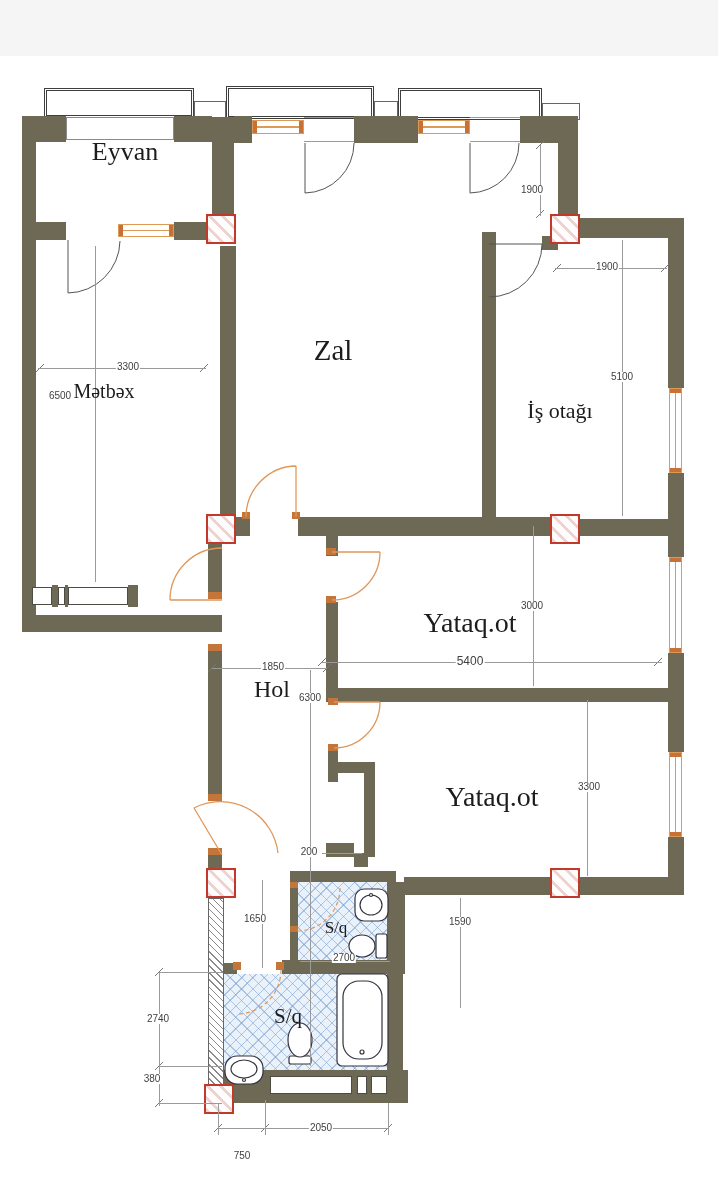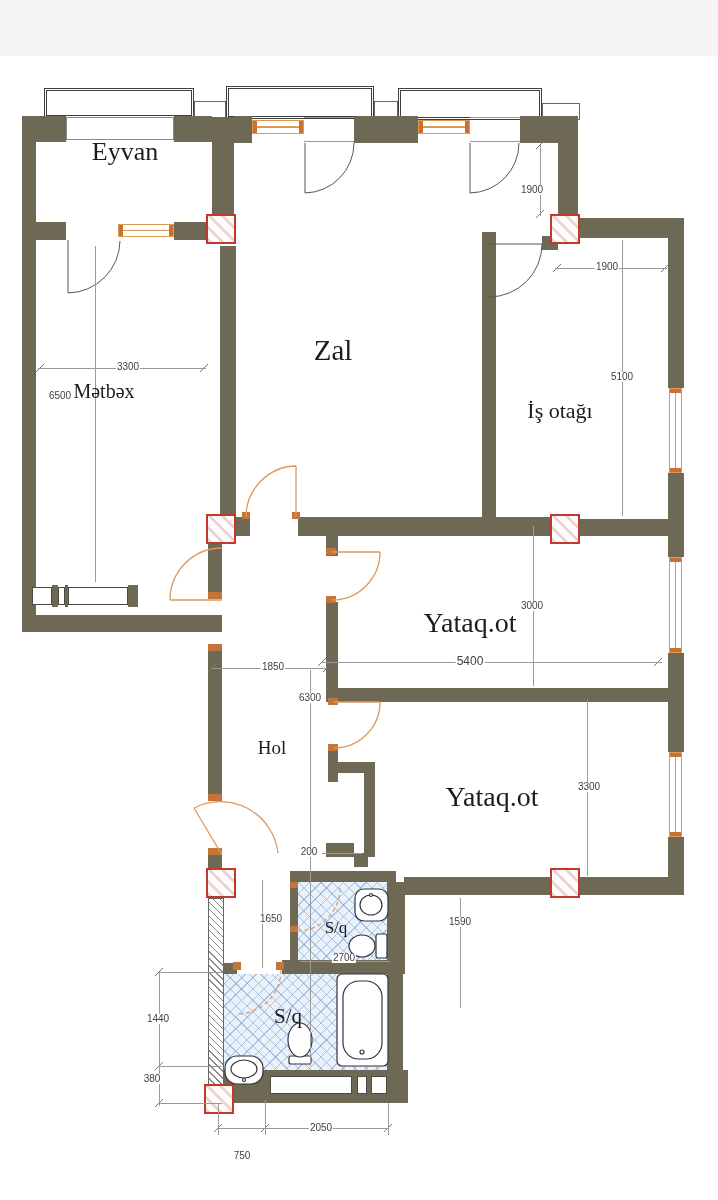--- a/index.html
+++ b/index.html
@@ -212,36 +212,36 @@
   <div class="dline" style="left:218px;top:1128px;width:170px;height:1px"></div>
   <div class="dline" style="left:218px;top:1103px;width:1px;height:32px"></div>
   <div class="dline" style="left:265px;top:1100px;width:1px;height:35px"></div>
   <div class="dline" style="left:388px;top:1103px;width:1px;height:32px"></div>
 
   <div class="room-label" style="left:125px;top:152px;font-size:26px">Eyvan</div>
   <div class="room-label" style="left:333px;top:350px;font-size:29px">Zal</div>
   <div class="room-label" style="left:104px;top:391px;font-size:20px">Mətbəx</div>
   <div class="room-label" style="left:560px;top:411px;font-size:22px">İş otağı</div>
   <div class="room-label" style="left:470px;top:623px;font-size:28px">Yataq.ot</div>
-  <div class="room-label" style="left:272px;top:747px;font-size:19px">Hol</div>
+  <div class="room-label" style="left:272px;top:689px;font-size:24px">Hol</div>
   <div class="room-label" style="left:492px;top:797px;font-size:28px">Yataq.ot</div>
   <div class="room-label" style="left:336px;top:927px;font-size:17px">S/q</div>
   <div class="room-label" style="left:288px;top:1016px;font-size:21px">S/q</div>
 
   <div class="dim" style="left:532px;top:190px">1900</div>
   <div class="dim" style="left:607px;top:267px">1900</div>
   <div class="dim" style="left:622px;top:377px">5100</div>
   <div class="dim" style="left:128px;top:367px">3300</div>
   <div class="dim" style="left:60px;top:396px">6500</div>
   <div class="dim" style="left:532px;top:606px">3000</div>
   <div class="dim" style="left:470px;top:661px;font-size:12px">5400</div>
   <div class="dim" style="left:273px;top:667px">1850</div>
   <div class="dim" style="left:310px;top:698px">6300</div>
   <div class="dim" style="left:309px;top:852px">200</div>
-  <div class="dim" style="left:271px;top:919px">1650</div>
+  <div class="dim" style="left:255px;top:919px">1650</div>
   <div class="dim" style="left:460px;top:922px">1590</div>
   <div class="dim" style="left:344px;top:958px">2700</div>
   <div class="dim" style="left:589px;top:787px">3300</div>
-  <div class="dim" style="left:158px;top:1019px">1440</div>
+  <div class="dim" style="left:158px;top:1019px">2740</div>
   <div class="dim" style="left:152px;top:1079px">380</div>
   <div class="dim" style="left:242px;top:1156px">750</div>
   <div class="dim" style="left:321px;top:1128px">2050</div>
 </div>
 
 </body></html>

